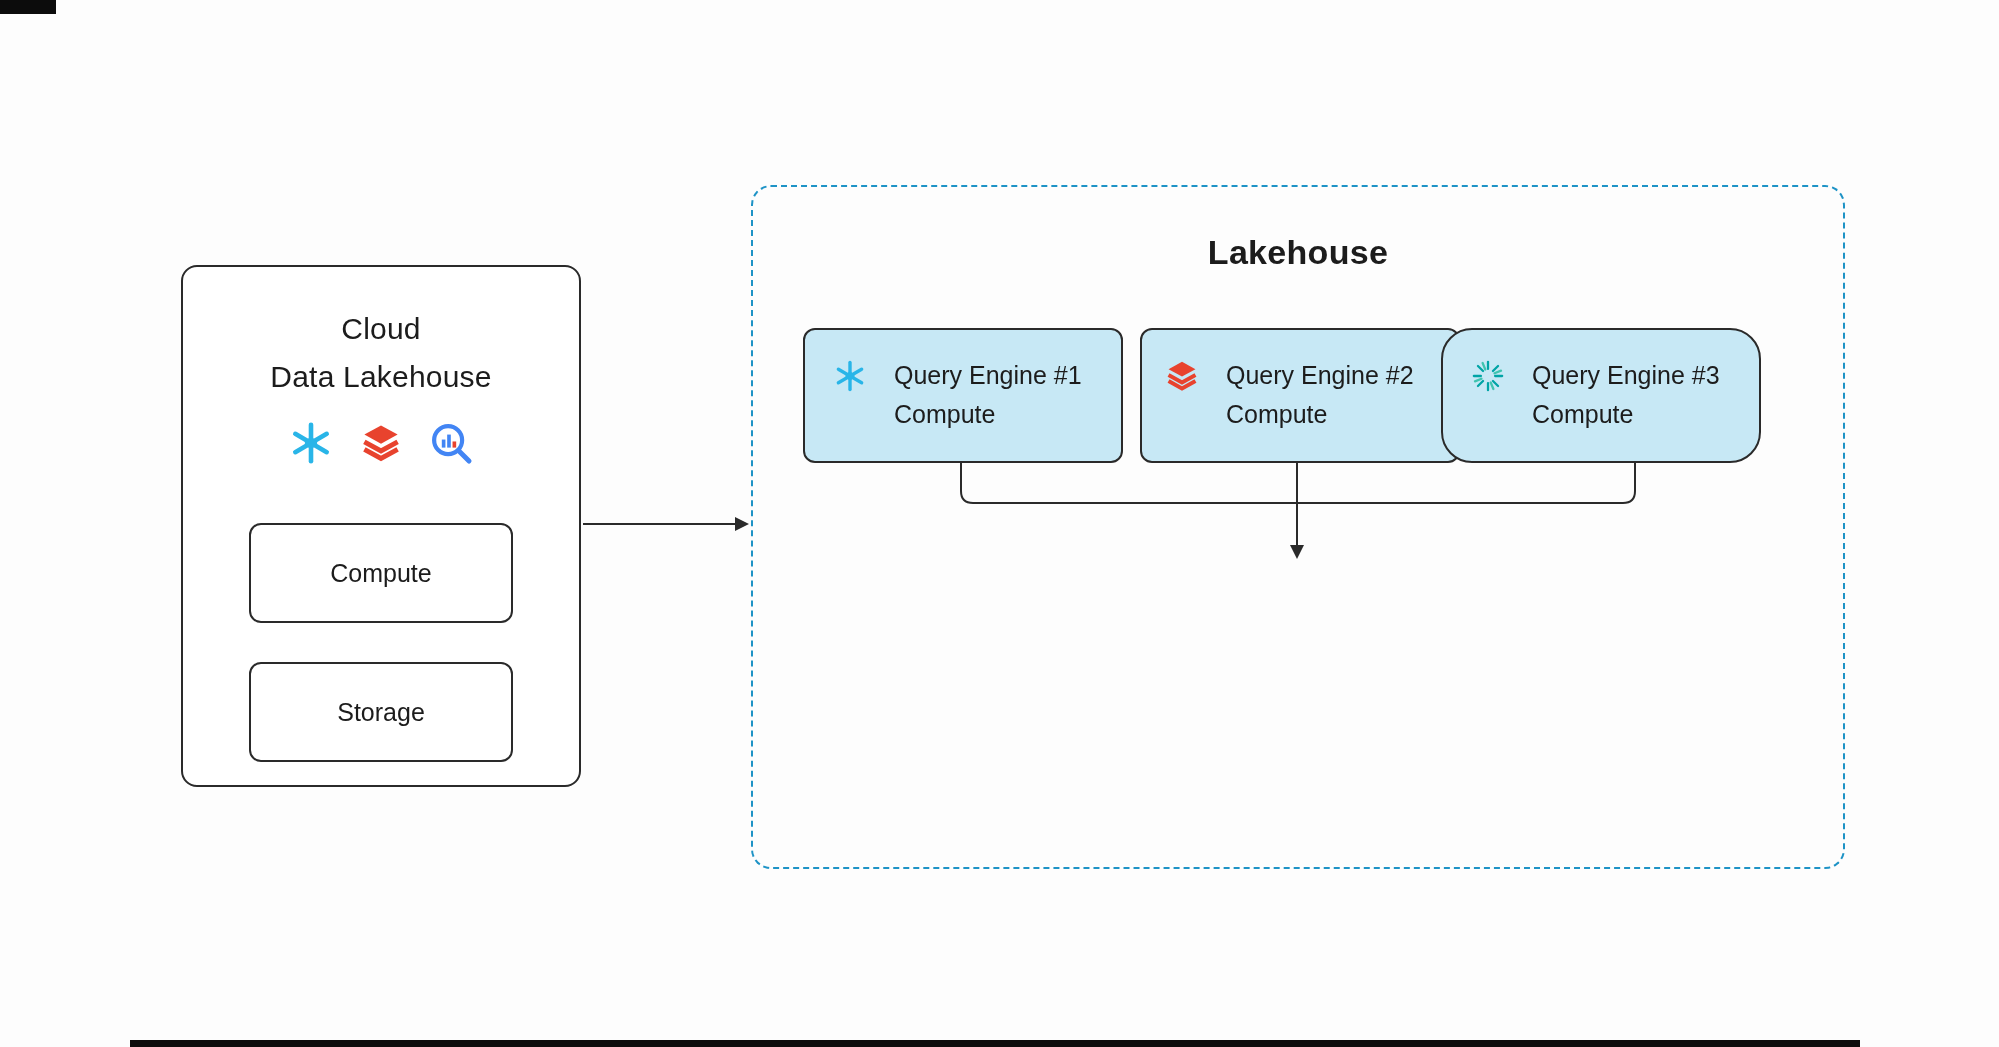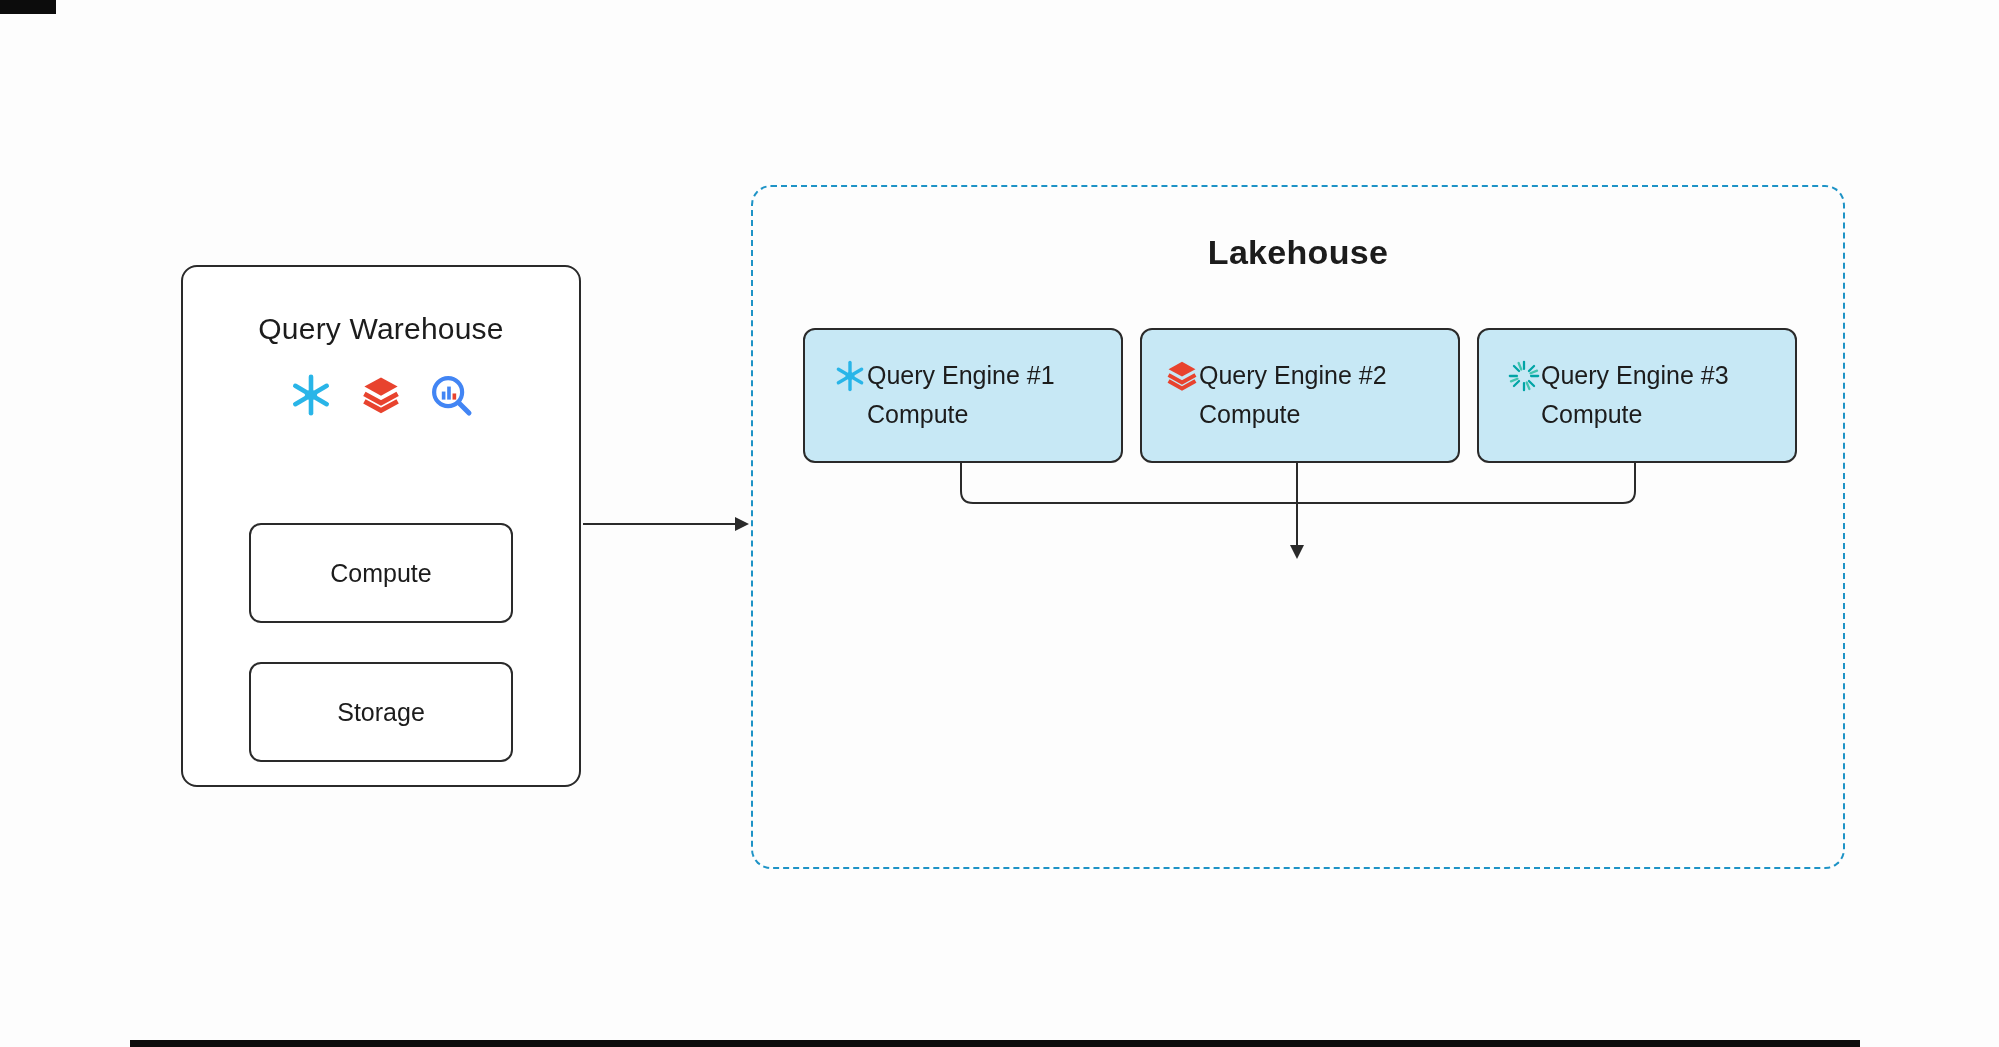--- a/index.html
+++ b/index.html
@@ -44,25 +44,25 @@
     background: transparent;
   }
   .lakehouse-title {
     position: absolute; left: 0; top: 46px; width: 100%; text-align: center;
     font-size: 34px; font-weight: 600; letter-spacing: 0.3px;
   }
   .engine-box {
     position: absolute; top: 141px; width: 320px; height: 135px;
     background: #c7e8f5; border: 2px solid #2a2a2a; border-radius: 12px;
     box-sizing: border-box; display: flex; align-items: flex-start;
-    padding: 26px 0 0 28px; gap: 0;
+    padding: 26px 0 0 28px; gap: 27px;
   }
   .engine-1 { left: 50px; }
   .engine-2 { left: 387px; padding-left: 23px; }
-  .engine-3 { left: 724px; }
+  .engine-3 { left: 688px; border-radius: 31px; }
   .engine-icon { flex: 0 0 auto; margin-top: 3px; }
   .engine-text { display: flex; flex-direction: column; }
   .engine-text span { font-size: 25px; line-height: 39px; font-weight: 400; }
 
   .iceberg-box {
     position: absolute; left: 322px; top: 377px; width: 449px; height: 258px;
     background: #c7e8f5; border: 2px solid #2a2a2a; border-radius: 14px;
     box-sizing: border-box; overflow: hidden;
   }
   .iceberg-title {
@@ -77,21 +77,22 @@
 </head>
 <body>
 
 <div class="canvas">
 
   <div class="bar-top-left"></div>
   <div class="bar-bottom"></div>
 
   <div class="cdw-box">
     <div class="cdw-title">
-      <div>Query Warehouse</div>
+      <div>Cloud</div>
+      <div>Data Lakehouse</div>
     </div>
     <div class="cdw-icons">
 
       <span>
         <svg width="46" height="46" viewBox="0 0 24 24">
           <g stroke="#29b5e8" stroke-width="2.4" stroke-linecap="round">
             <line x1="12" y1="2.5" x2="12" y2="21.5"></line>
             <line x1="3.8" y1="7.2" x2="20.2" y2="16.8"></line>
             <line x1="3.8" y1="16.8" x2="20.2" y2="7.2"></line>
           </g>

